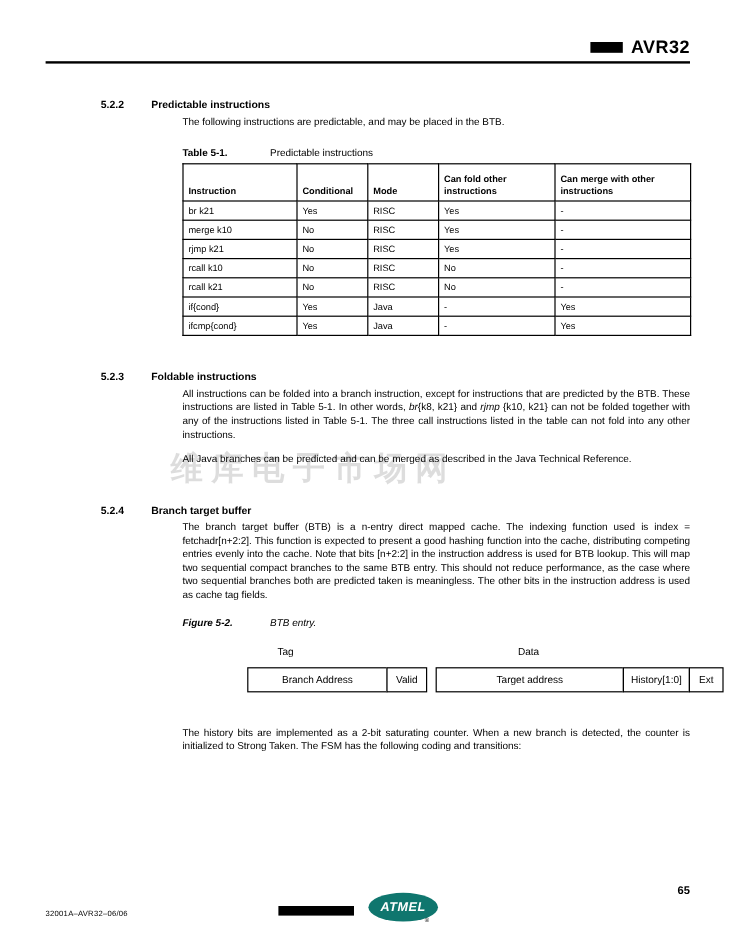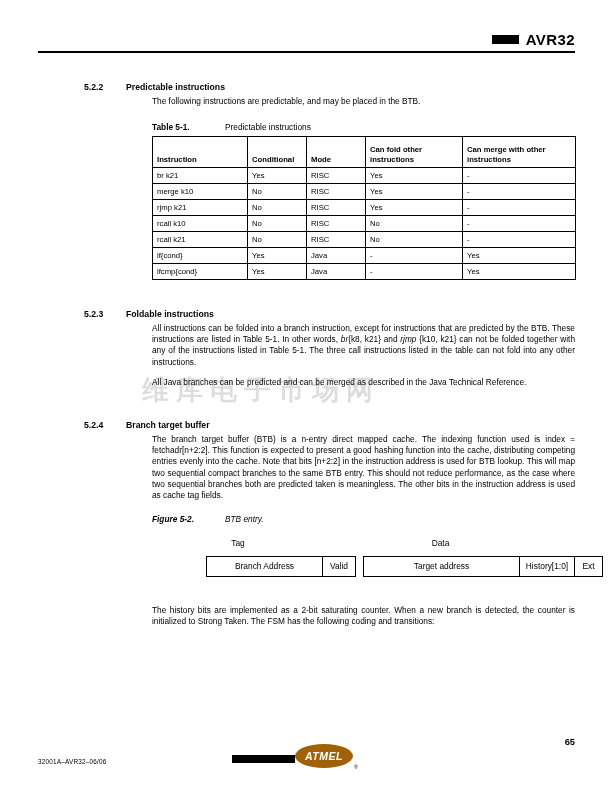--- a/index.html
+++ b/index.html
@@ -61,21 +61,21 @@
     position:absolute; top:372px; left:142px; z-index:3; pointer-events:none;
     font-size:27px; font-weight:bold; letter-spacing:7px; opacity:0.13;
     font-family:"DejaVu Sans",sans-serif;
   }
 
   
   .footer-docid { position:absolute; left:38px; top:758px; font-size:6.4px; letter-spacing:0.2px; }
   .footer-page { position:absolute; right:37px; top:737px; font-size:9.3px; font-weight:bold; }
   .footer-bar { position:absolute; left:232px; top:755px; width:63px; height:8px; background:#000; }
   .atmel-logo {
-    position:absolute; left:295px; top:744px; width:58px; height:24px; background:#a16207;
+    position:absolute; left:307px; top:744px; width:58px; height:24px; background:#0f766e;
     border-radius:50% / 50%; display:flex; align-items:center; justify-content:center;
   }
   .atmel-logo span { color:#fff; font-style:italic; font-weight:bold; font-size:10.5px; letter-spacing:0.5px; }
   .logo-reg { position:absolute; left:354px; top:764px; font-size:5px; }
 </style>
 </head>
 <body>
 
 <div class="page">
 

